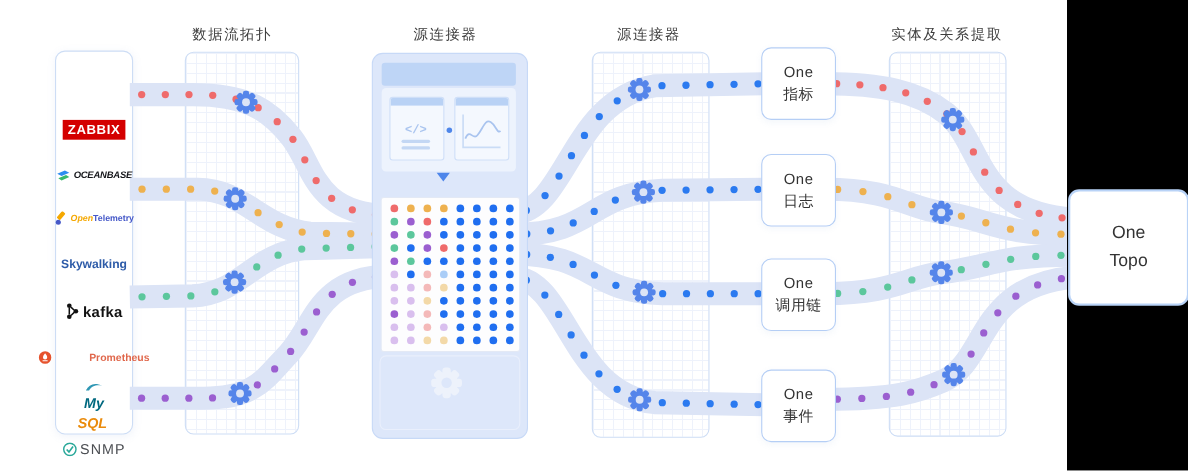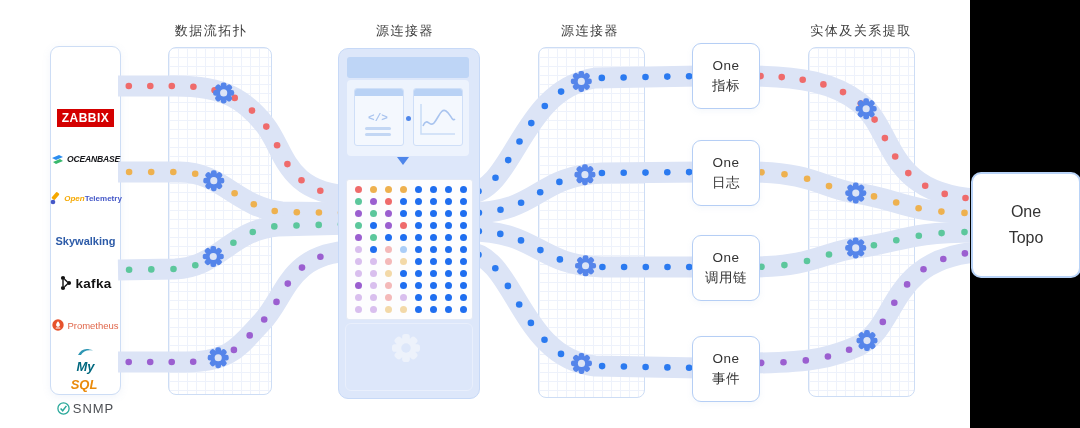--- a/index.html
+++ b/index.html
@@ -22,21 +22,21 @@
     border:1px solid #cdddf5;border-radius:9px;box-shadow:0 2px 8px rgba(120,150,210,.10);}
   .logo-row{position:absolute;left:0;width:100%;height:26px;display:flex;align-items:center;
     justify-content:center;gap:3px;}
   .lz{background:#d40000;color:#fff;font-weight:700;font-size:12px;padding:2px 5px;letter-spacing:.5px;text-align:center;}
   .loceanbase{font-style:italic;font-weight:800;font-size:8.6px;color:#15161a;letter-spacing:-.2px;text-align:center;}
   .lot-o{color:#f5a800;font-weight:700;font-size:8px;font-style:italic;}
   .lot-t{color:#4558c8;font-weight:700;font-size:8px;margin-left:-3px;}
   .lsky{color:#2d5ba8;font-weight:700;font-size:11px;}
   .lsky2{color:#2d5ba8;font-weight:600;font-size:11px;margin-left:-3px;}
   .lkafka{color:#121212;font-weight:700;font-size:13.5px;letter-spacing:.3px;}
-  .lprom{color:#e0674b;font-weight:400;font-size:9.5px;}
+  .lprom{color:#e0674b;font-weight:700;font-size:9.5px;padding-left:31px;}
   .lmy{color:#00687f;font-weight:700;font-size:13px;font-style:italic;}
   .lsql{color:#ea8b0c;font-weight:700;font-size:13px;font-style:italic;margin-left:-3px;}
   .lsnmp{color:#4c4f54;font-weight:500;font-size:13px;letter-spacing:1px;}
 
   #flow-canvas{position:absolute;left:0;top:0;}
 
   #topology-panel{position:absolute;left:338px;top:48px;width:140px;height:349px;
     background:#dde7fa;border:1px solid #c7d9f7;border-radius:10px;}
   .tp-header{position:absolute;left:8px;top:8px;width:122px;height:21px;background:#bed5f6;border-radius:3px;}
   .tp-editor{position:absolute;left:8px;top:31px;width:122px;height:76px;background:#edf3fd;border-radius:4px;}

